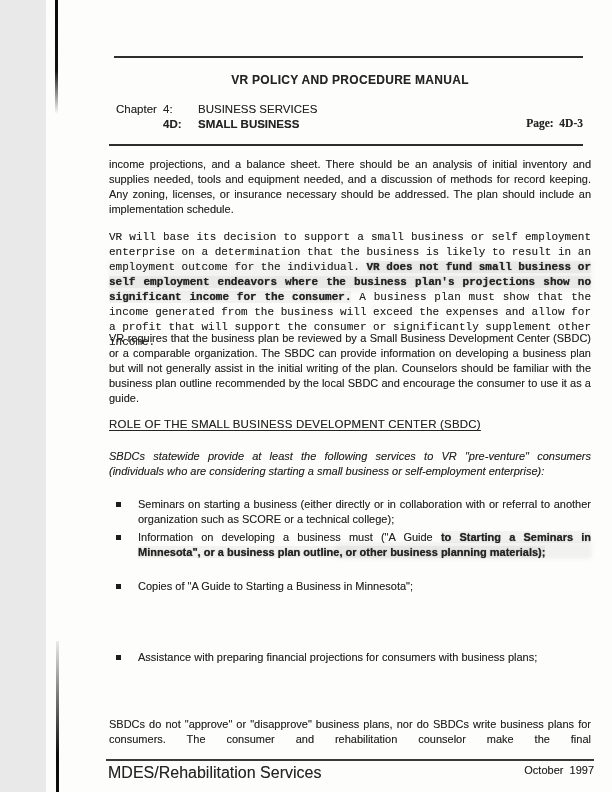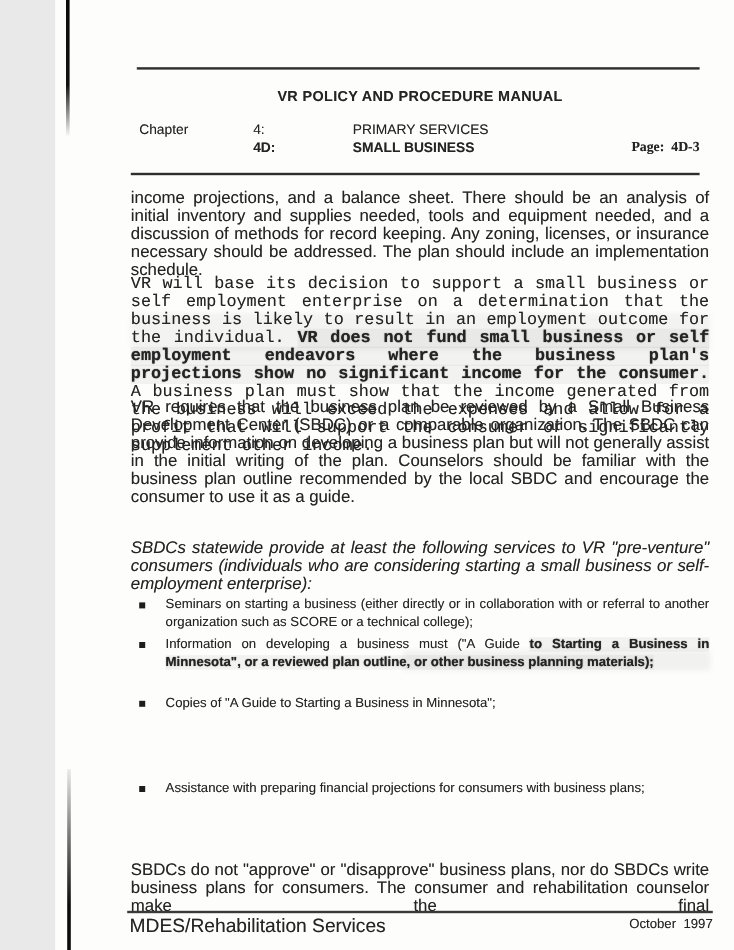--- a/index.html
+++ b/index.html
@@ -37,33 +37,33 @@
 
   
   .doc-title{
     position:absolute;left:63px;top:73px;width:482px;
     text-align:center;font-size:12px;font-weight:700;letter-spacing:0.3px;
   }
   .chapter-block{
     position:absolute;left:70px;top:102px;
     font-size:11.5px;line-height:14.5px;
   }
-  .chapter-row{display:flex;gap:48px;}
+  .chapter-row{display:flex;}
   .chap-c1{width:47px;}
   .chap-c2{width:35px;}
   .bold{font-weight:700;}
   .page-label{
     position:absolute;top:116.5px;right:75px;
     font-size:11.5px;font-weight:700;white-space:pre;font-family:Liberation Serif, serif;
   }
 
   
   .para{
     position:absolute;left:63px;width:482px;
-    font-size:14px;line-height:15px;
+    font-size:11px;line-height:15px;
     text-align:justify;
   }
   .p1{top:157px;}
   .p2{top:230px;font-family:Liberation Mono, monospace;}
   .p3{top:331px;}
   .p4{top:449px;font-style:italic;}
   .p5{top:717px;text-align-last:justify;}
   .section-heading{
     position:absolute;left:63px;top:417px;width:482px;
     font-size:11.5px;letter-spacing:0.2px;line-height:15px;
@@ -102,48 +102,49 @@
   <div class="smear smear-1"></div>
   <div class="smear smear-2"></div>
 
   <div class="rule rule-top"></div>
   <div class="doc-title txt">VR POLICY AND PROCEDURE MANUAL</div>
 
   <div class="chapter-block txt">
     <div class="chapter-row">
       <span class="chap-c1">Chapter</span>
       <span class="chap-c2">4:</span>
-      <span>PRIMARY SERVICES</span>
+      <span>BUSINESS SERVICES</span>
     </div>
     <div class="chapter-row">
       <span class="chap-c1"></span>
       <span class="chap-c2 bold">4D:</span>
       <span class="bold">SMALL BUSINESS</span>
     </div>
   </div>
   <div class="page-label txt">Page:  4D-3</div>
   <div class="rule rule-mid"></div>
 
   <div class="para p1 txt">income projections, and a balance sheet.  There should be an analysis of initial inventory and supplies needed, tools and equipment needed, and a discussion of methods for record keeping.  Any zoning, licenses, or insurance necessary should be addressed.  The plan should include an implementation schedule.</div>
 
   <div class="para p2 txt"><span>VR will base its decision to support a small business or self employment enterprise on a determination that the business is likely to result in an employment outcome for the individual.  </span><span class="smudge">VR does not fund small business or self employment endeavors where the business plan's projections show no significant income for the consumer.</span><span>  A business plan must show that the income generated from the business will exceed the expenses and allow for a profit that will support the consumer or significantly supplement other income.</span></div>
 
   <div class="para p3 txt">VR requires that the business plan be reviewed by a Small Business Development Center (SBDC) or a comparable organization.  The SBDC can provide information on developing a business plan but will not generally assist in the initial writing of the plan.  Counselors should be familiar with the business plan outline recommended by the local SBDC and encourage the consumer to use it as a guide.</div>
 
+  <div class="section-heading txt">ROLE OF THE SMALL BUSINESS DEVELOPMENT CENTER (SBDC)</div>
 
   <div class="para p4 txt">SBDCs statewide provide at least the following services to VR "pre-venture" consumers (individuals who are considering starting a small business or self-employment enterprise):</div>
 
   <div class="bullet-item b1">
     <span class="bullet-square"></span>
     <span class="bullet-text txt">Seminars on starting a business (either directly or in collaboration with or referral to another organization such as SCORE or a technical college);</span>
   </div>
 
   <div class="bullet-item b2">
     <span class="bullet-square"></span>
-    <span class="bullet-text txt"><span>Information on developing a business must ("A Guide </span><span class="smudge">to Starting a Business in Minnesota", or a reviewed plan outline, or other business planning materials);</span></span>
+    <span class="bullet-text txt"><span>Information on developing a business must ("A Guide </span><span class="smudge">to Starting a Seminars in Minnesota", or a business plan outline, or other business planning materials);</span></span>
   </div>
 
   <div class="bullet-item b3">
     <span class="bullet-square"></span>
     <span class="bullet-text txt">Copies of "A Guide to Starting a Business in Minnesota";</span>
   </div>
 
 
   <div class="bullet-item b5">
     <span class="bullet-square"></span>

